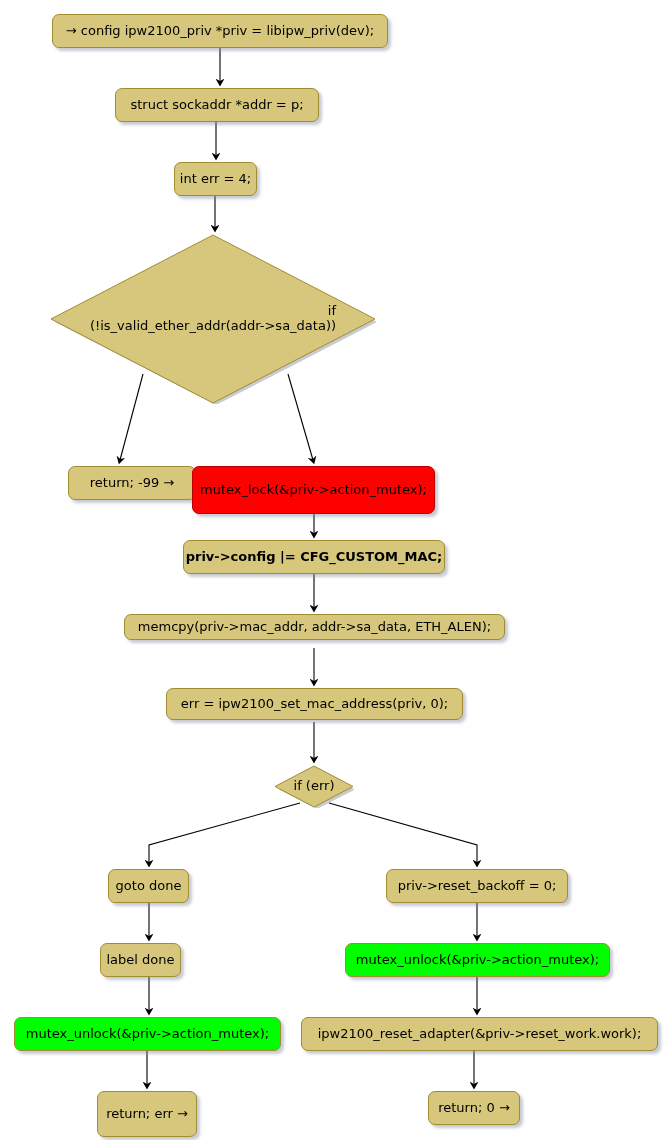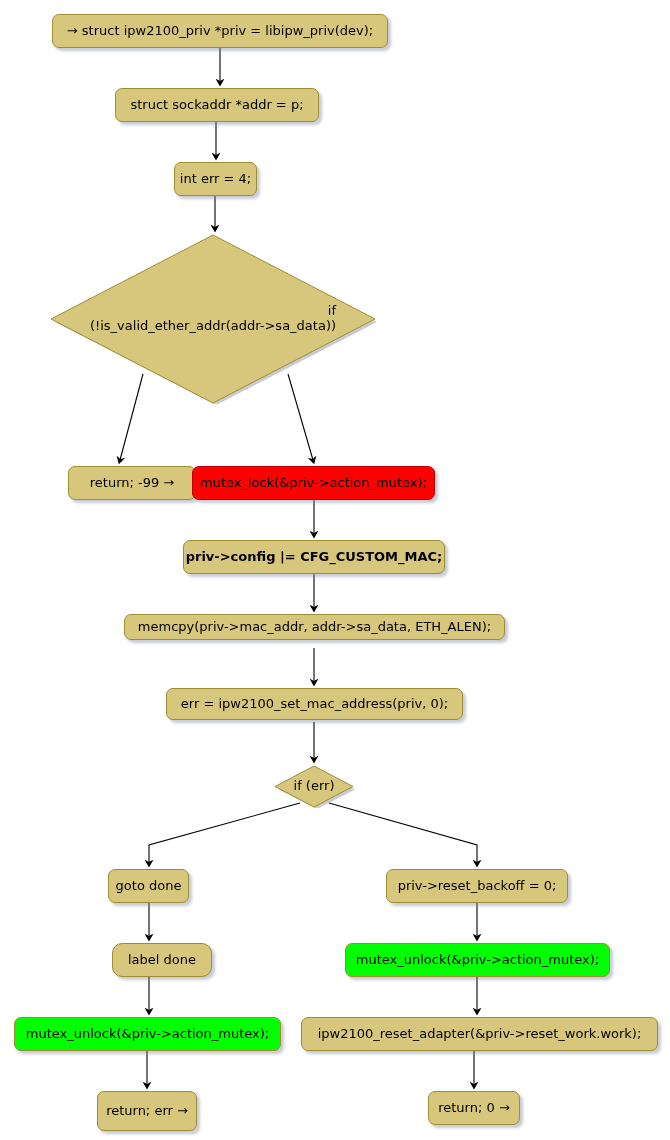--- a/index.html
+++ b/index.html
@@ -102,39 +102,39 @@
         <path d="M 477,903 L 477,937" fill="none" stroke="#000000" stroke-width="1.1" marker-end="url(#arrowhead)"></path>
         <path d="M 149,977 L 149,1011" fill="none" stroke="#000000" stroke-width="1.1" marker-end="url(#arrowhead)"></path>
         <path d="M 477,977 L 477,1011" fill="none" stroke="#000000" stroke-width="1.1" marker-end="url(#arrowhead)"></path>
         <path d="M 147,1051 L 147,1085" fill="none" stroke="#000000" stroke-width="1.1" marker-end="url(#arrowhead)"></path>
         <path d="M 474,1051 L 474,1085" fill="none" stroke="#000000" stroke-width="1.1" marker-end="url(#arrowhead)"></path>
       </g>
   </svg>
 
   <div id="node-layer">
       <div class="node box" style="left: 52px; top: 14px; width: 336px; height: 34px;">
-        <span>→ struct ipw2100_priv *priv = libipw_priv(dev);</span>
+        <span>→ config ipw2100_priv *priv = libipw_priv(dev);</span>
       </div>
       <div class="node box" style="left: 115px; top: 88px; width: 204px; height: 34px;">
         <span>struct sockaddr *addr = p;</span>
       </div>
       <div class="node box" style="left: 174px; top: 162px; width: 83px; height: 34px;">
         <span>int err = 4;</span>
       </div>
       <div class="node diamond" style="left: 50px; top: 234px; width: 326px; height: 170px;">
         <svg class="diamond-shape" viewBox="0 0 326 170" preserveAspectRatio="none">
           <polygon points="163,2 324,85 163,168 2,85" fill="rgba(130,140,160,0.45)" transform="translate(3,3)"></polygon>
           <polygon points="163,1 325,85 163,169 1,85" fill="#D6C77C" stroke="#A08C32" stroke-width="1"></polygon>
         </svg>
         <div class="diamond-label"><span>if</span><span class="l2">(!is_valid_ether_addr(addr-&gt;sa_data))</span></div>
       </div>
       <div class="node box" style="left: 68px; top: 466px; width: 128px; height: 34px;">
         <span>return; -99 →</span>
       </div>
-      <div class="node box red" style="left: 192px; top: 466px; width: 243px; height: 34px;">
+      <div class="node box red" style="left: 192px; top: 466px; width: 243px; height: 48px;">
         <span>mutex_lock(&amp;priv-&gt;action_mutex);</span>
       </div>
       <div class="node box" style="left: 183px; top: 540px; width: 262px; height: 34px; font-weight: bold;">
         <span>priv-&gt;config |= CFG_CUSTOM_MAC;</span>
       </div>
       <div class="node box" style="left: 124px; top: 614px; width: 381px; height: 26px;">
         <span>memcpy(priv-&gt;mac_addr, addr-&gt;sa_data, ETH_ALEN);</span>
       </div>
       <div class="node box" style="left: 166px; top: 688px; width: 297px; height: 32px;">
         <span>err = ipw2100_set_mac_address(priv, 0);</span>
@@ -145,33 +145,33 @@
           <polygon points="40,1 79,21.5 40,42 1,21.5" fill="#D6C77C" stroke="#A08C32" stroke-width="1"></polygon>
         </svg>
         <div class="diamond-label"><span>if (err)</span></div>
       </div>
       <div class="node box" style="left: 108px; top: 869px; width: 81px; height: 34px;">
         <span>goto done</span>
       </div>
       <div class="node box" style="left: 386px; top: 869px; width: 182px; height: 34px;">
         <span>priv-&gt;reset_backoff = 0;</span>
       </div>
-      <div class="node box" style="left: 112px; top: 943px; width: 100px; height: 34px; border-radius: 10px;">
+      <div class="node box" style="left: 100px; top: 943px; width: 81px; height: 34px;">
         <span>label done</span>
       </div>
       <div class="node box green" style="left: 345px; top: 943px; width: 265px; height: 34px;">
         <span>mutex_unlock(&amp;priv-&gt;action_mutex);</span>
       </div>
       <div class="node box green" style="left: 14px; top: 1017px; width: 267px; height: 34px;">
         <span>mutex_unlock(&amp;priv-&gt;action_mutex);</span>
       </div>
       <div class="node box" style="left: 301px; top: 1017px; width: 357px; height: 34px;">
         <span>ipw2100_reset_adapter(&amp;priv-&gt;reset_work.work);</span>
       </div>
-      <div class="node box" style="left: 97px; top: 1091px; width: 100px; height: 40px;">
+      <div class="node box" style="left: 97px; top: 1091px; width: 100px; height: 46px;">
         <span>return; err →</span>
       </div>
       <div class="node box" style="left: 428px; top: 1091px; width: 92px; height: 34px;">
         <span>return; 0 →</span>
       </div>
     </div>
 
 </div>
 
 </body></html>

